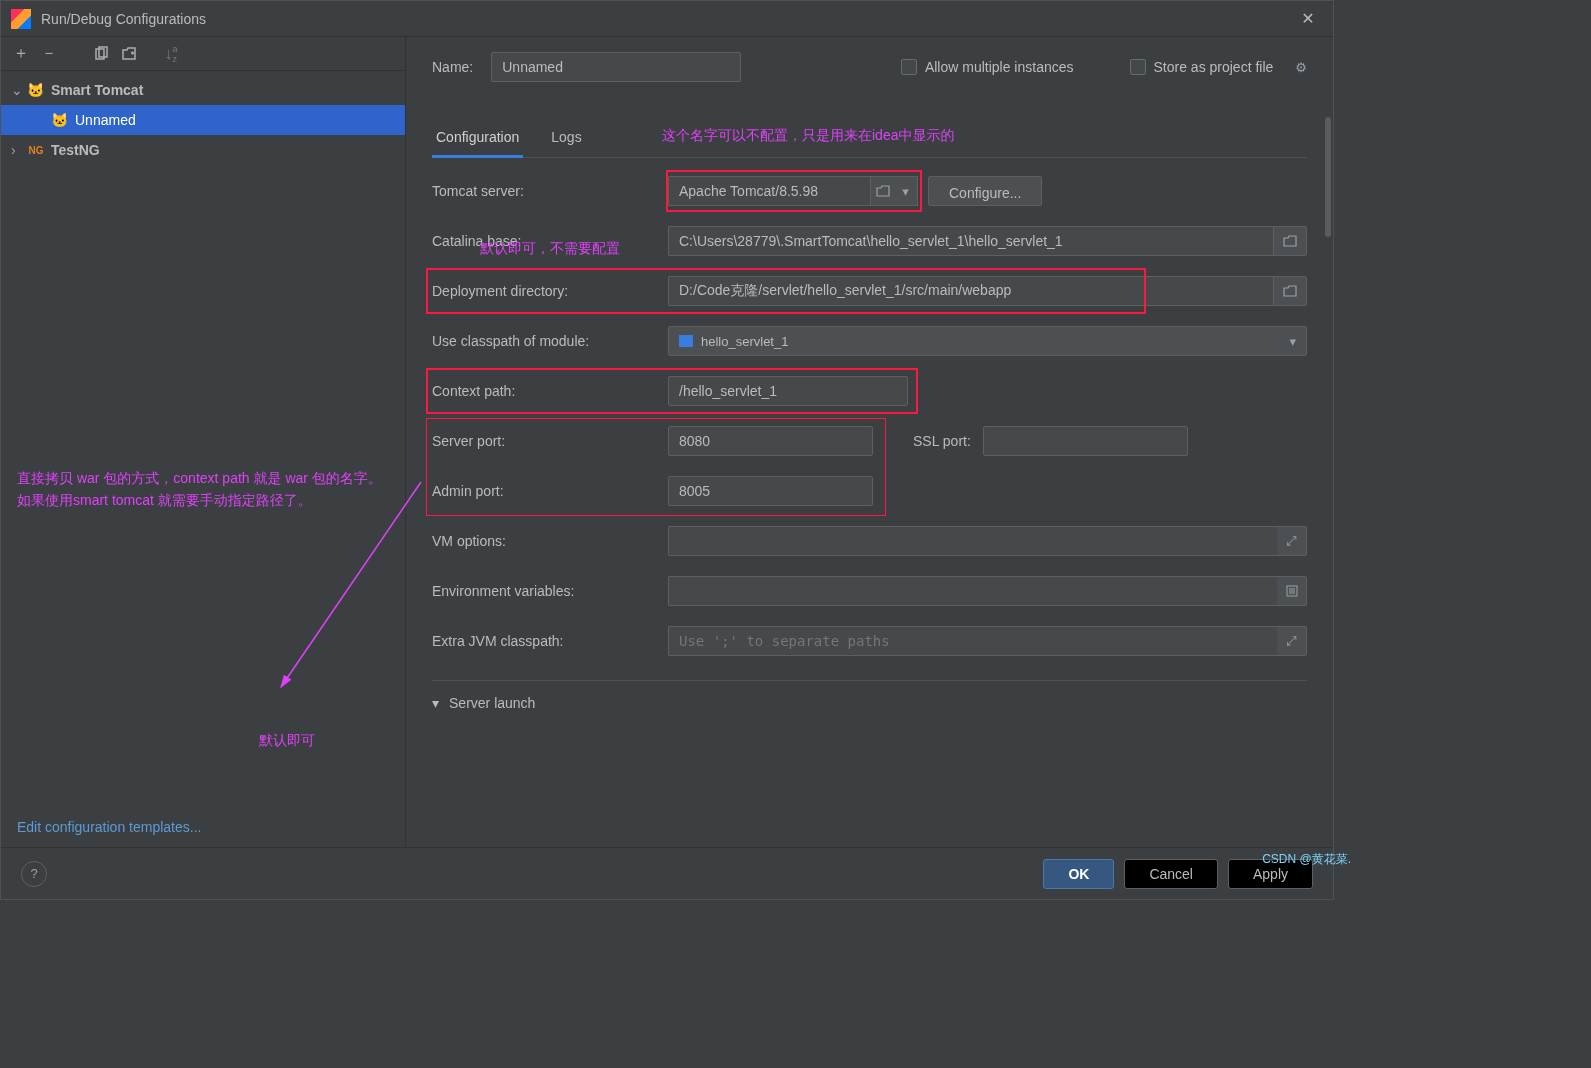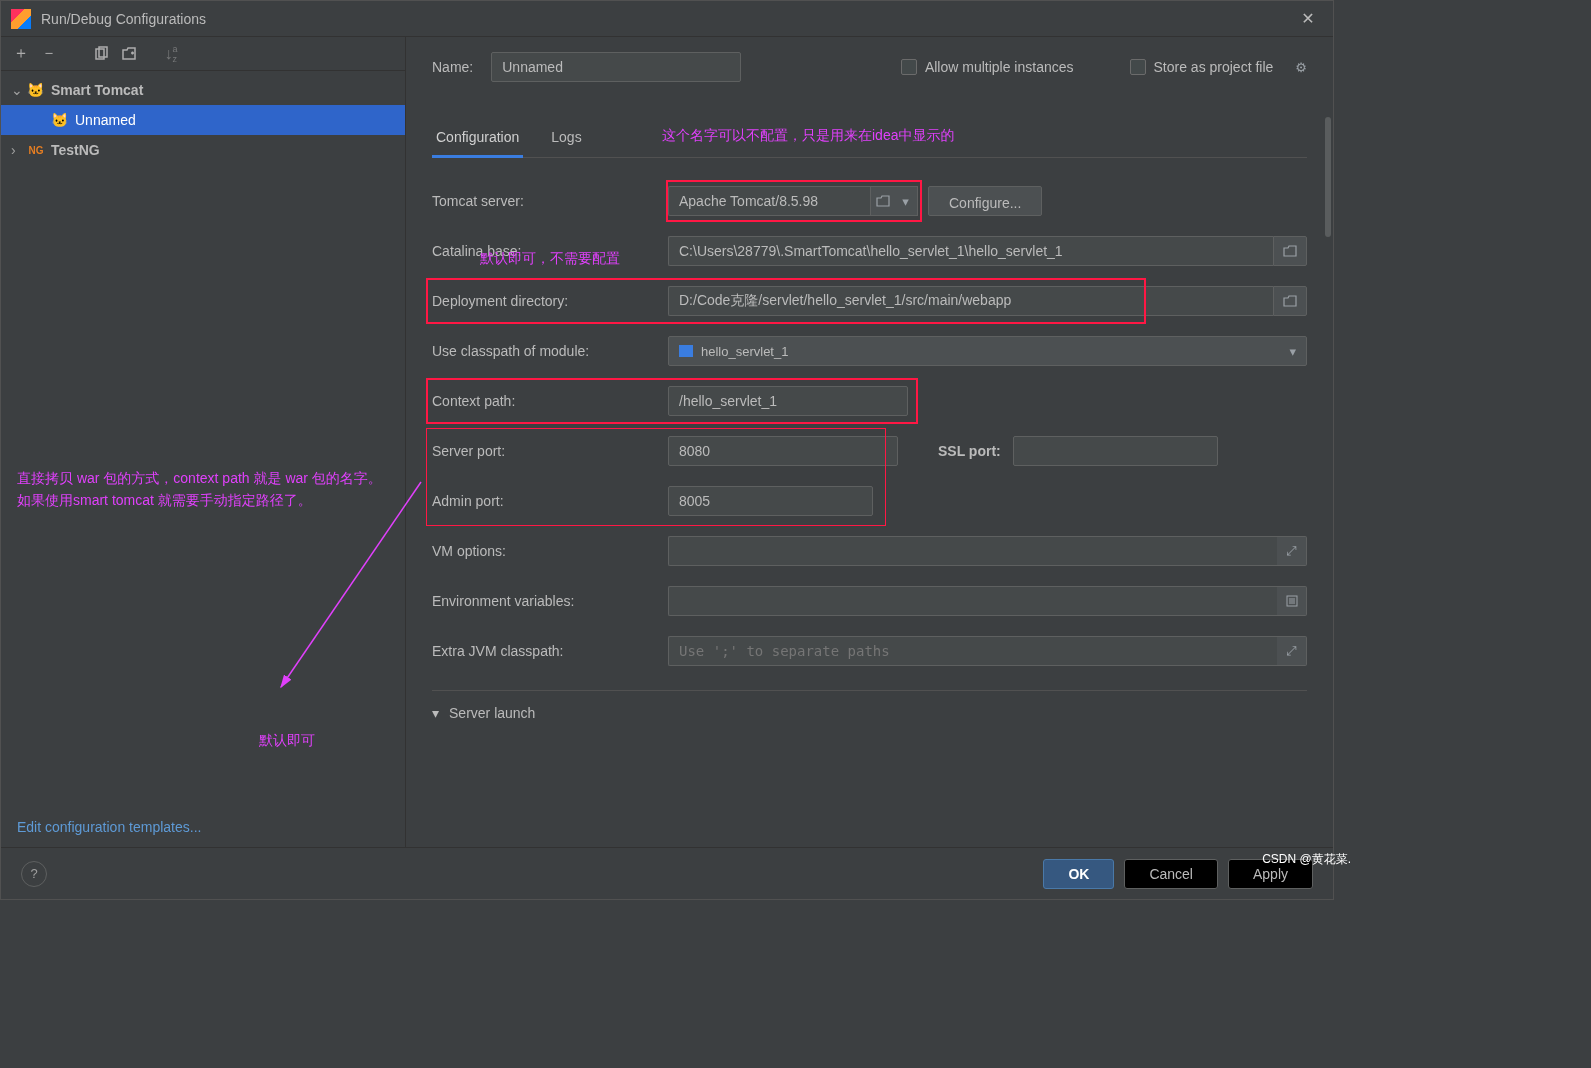--- a/index.html
+++ b/index.html
@@ -137,21 +137,21 @@
     color: #bbbbbb;
     font-size: 14px;
     cursor: pointer;
   }
   .tab.active {
     color: #d0d0d0;
     border-bottom: 3px solid #3a7de0;
     margin-bottom: -1px;
   }
   .form {
-    margin-top: 28px;
+    margin-top: 18px;
     display: flex;
     flex-direction: column;
     gap: 20px;
   }
   .form-row {
     display: flex;
     align-items: center;
     position: relative;
   }
   .form-label { width: 236px; color:#bbbbbb; font-size:14px; }
@@ -177,21 +177,21 @@
     height:30px;
     background:#4c5052;
     border:1px solid #5e6060;
     padding:0 10px;
     color:#bbbbbb;
     border-radius:2px;
     cursor:pointer;
   }
   .module-icon { width:14px; height:12px; background:#3a7de0; margin-right:8px; }
   .module-arrow { margin-left:auto; color:#9aa0a6; }
-  .ssl-label { margin-left: 40px; margin-right: 12px; font-size: 14px; font-weight: bold;}
+  .ssl-label { margin-left: 40px; margin-right: 12px; font-size: 14px;}
   .expand-input { flex:1; display:flex; }
   .expand-input .text-input { flex:1; border-right:0; border-radius:2px 0 0 2px; }
   .expand-btn { width:30px; height:30px; border:1px solid #5e6060; border-left:0; background:#4c5052; display:flex; align-items:center; justify-content:center; color:#9aa0a6; cursor:pointer; border-radius:0 2px 2px 0;}
   .list-btn { width:30px; height:30px; border:1px solid #5e6060; border-left:0; background:#4c5052; display:flex; align-items:center; justify-content:center; color:#9aa0a6; cursor:pointer; border-radius:0 2px 2px 0;}
   .before-launch {
     margin-top: 24px;
     display: flex;
     align-items: center;
     gap: 10px;
     font-size: 14px;
@@ -211,21 +211,21 @@
   .help-btn { width:26px; height:26px; border:1px solid #5e6060; border-radius:50%; display:flex; align-items:center; justify-content:center; cursor:pointer; color:#a0a0a0;}
   .spacer { flex:1; }
   .dlg-btn { height:30px; padding:0 24px; border:1px solid #5e6060; background:#000000; color:#bbbbbb; cursor:pointer; border-radius:3px; font-size:14px;}
   .dlg-btn.primary { background:#365880; border-color:#4a79a8; color:#fff; font-weight:600; }
   .annot { position:absolute; color:#e040fb; font-size:14px; pointer-events:none; font-weight:500;}
   .redbox { position:absolute; border:2px solid #ff1744; pointer-events:none; }
   .watermark {
     position: absolute;
     right: 240px;
     bottom: 200px;
-    color: #ffffff;
+    color: #7dd3fc;
     font-size: 12px;
   }
   svg.arrow-svg { position:absolute; pointer-events:none; }
 </style>
 </head>
 <body>
 
 <div class="window">
 
   <div class="titlebar">
@@ -361,21 +361,21 @@
         </div>
 
         <div class="form-row">
           <span class="form-label">Context path:</span>
           <input class="text-input" style="width: 240px;" value="/hello_servlet_1">
           <div class="redbox" style="left:-6px; top:-8px; width:492px; height:46px;"></div>
         </div>
 
         <div class="form-row">
           <span class="form-label">Server port:</span>
-          <input class="text-input" style="width: 230px;" value="8080">
+          <input class="text-input" style="width: 205px;" value="8080">
           <span class="ssl-label">SSL port:</span>
           <input class="text-input" style="width: 205px;" value="">
           <div class="redbox" style="left:-6px; top:-8px; width:460px; height:98px; border-width:1px;"></div>
         </div>
 
         <div class="form-row">
           <span class="form-label">Admin port:</span>
           <input class="text-input" style="width: 205px;" value="8005">
         </div>
 

